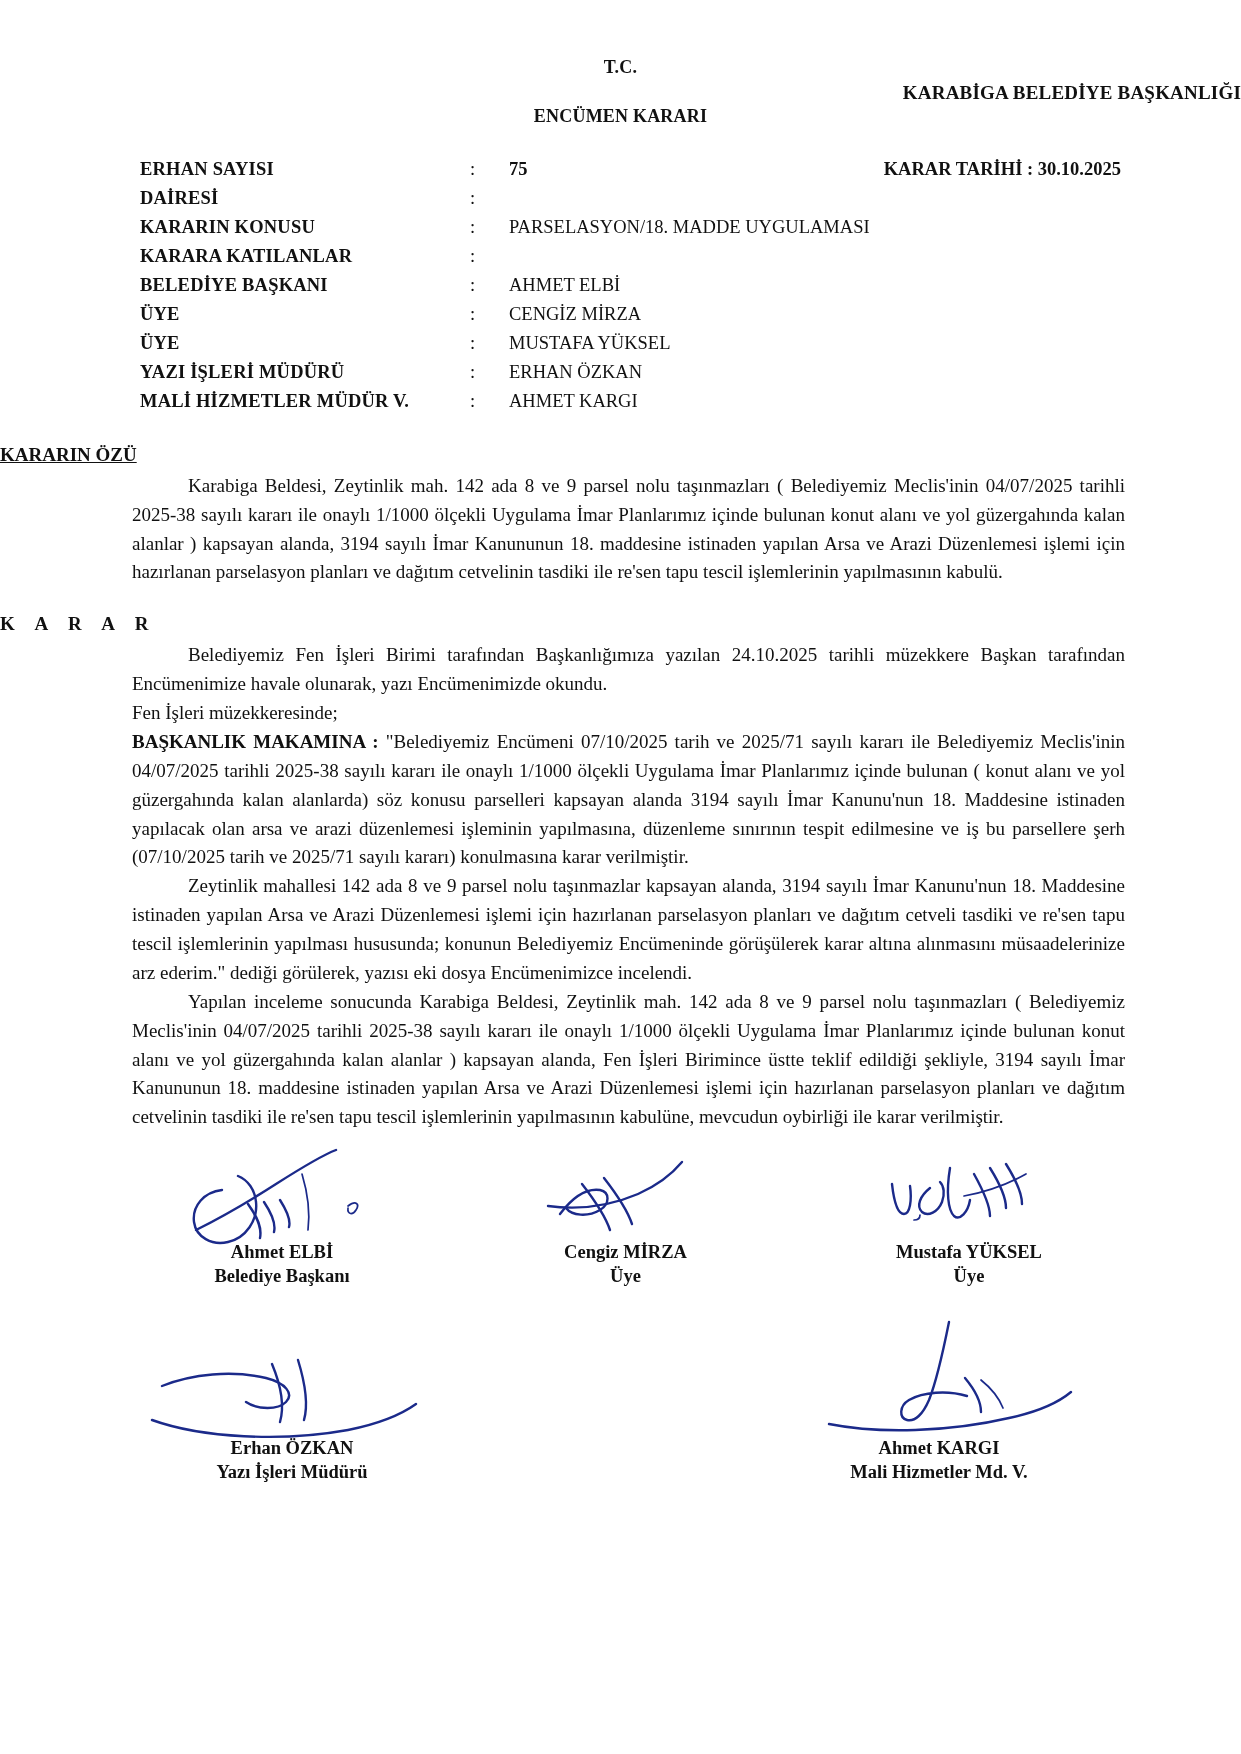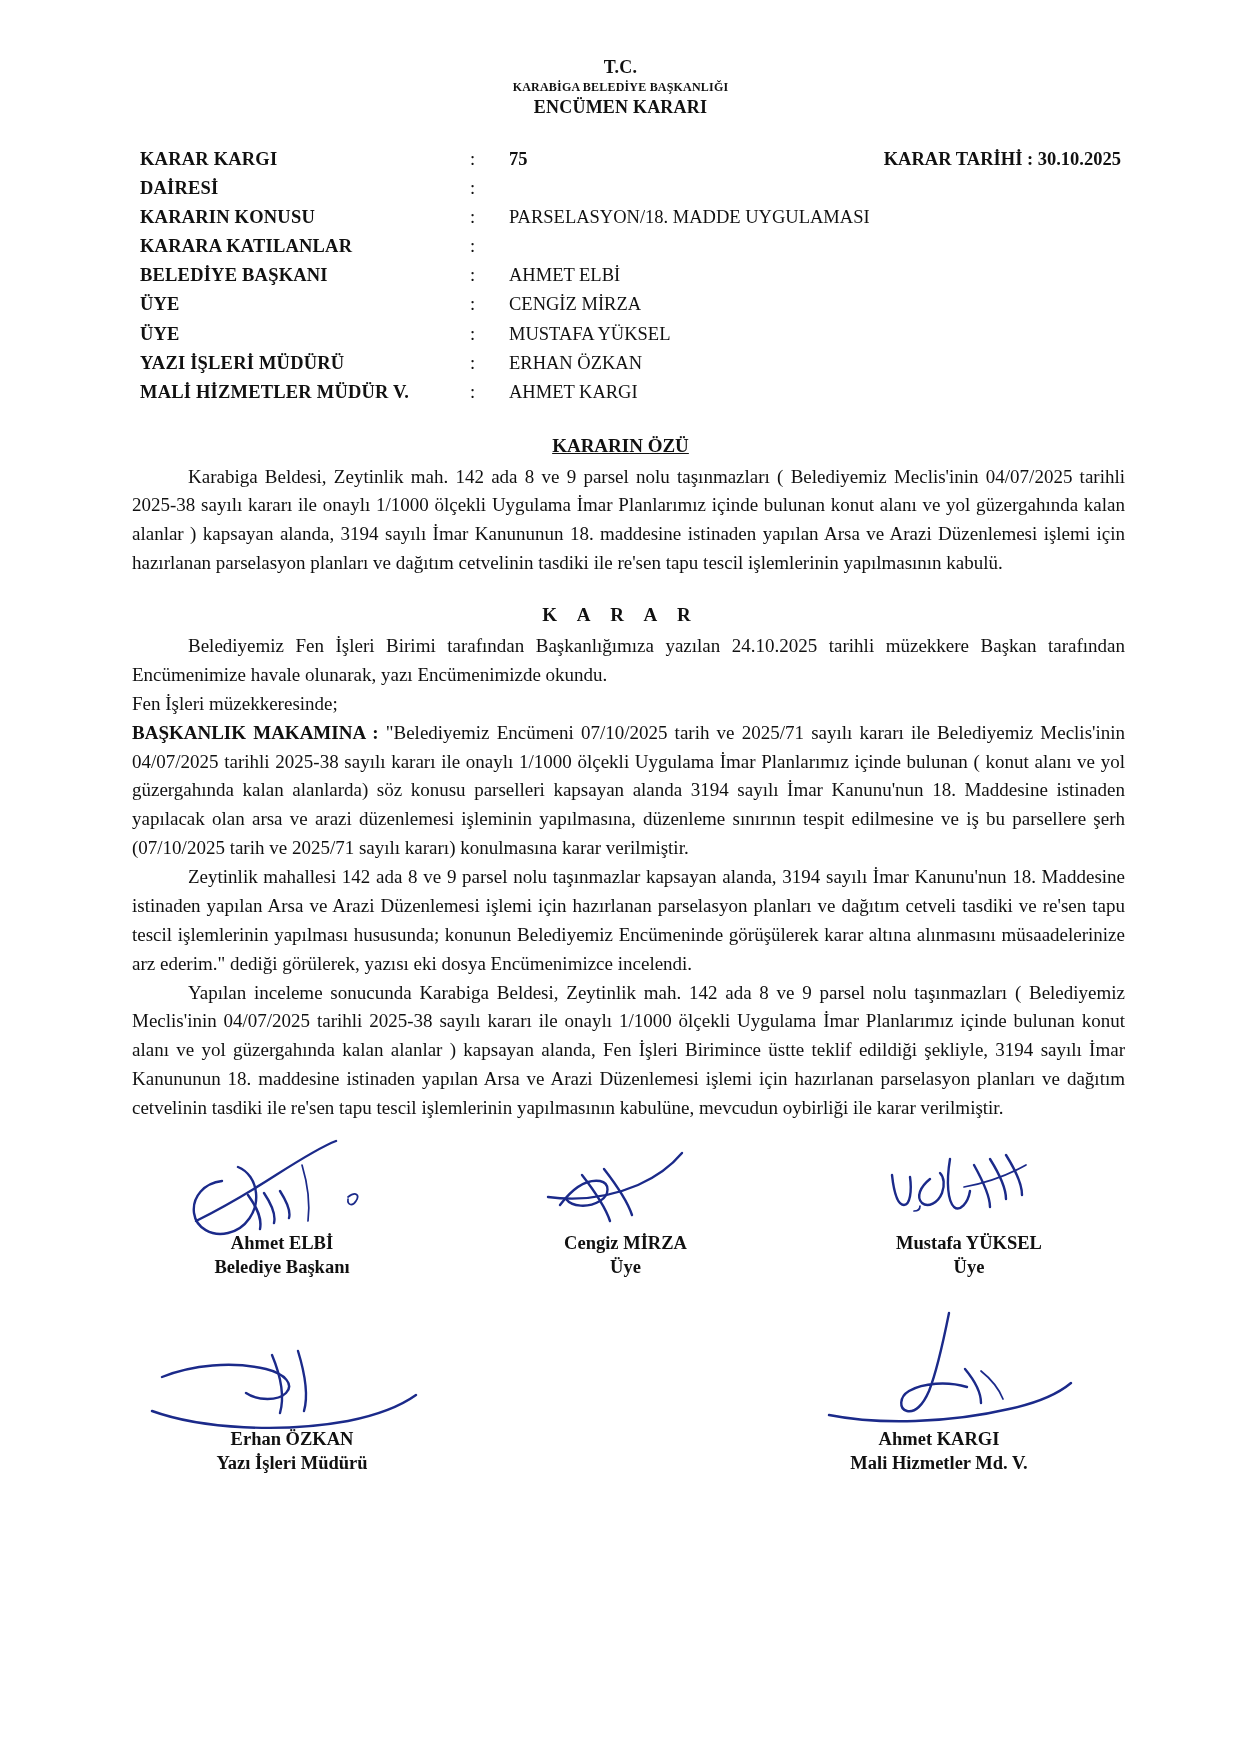--- a/index.html
+++ b/index.html
@@ -29,21 +29,21 @@
     text-align: center;
     margin-top: 56px;
     line-height: 1.32;
   }
   .doc-header div {
     font-weight: bold;
     font-size: 19px;
     letter-spacing: 0.2px;
   }
   .doc-header .line1 { font-size: 18px; }
-  .doc-header .line2 { font-size: 12px; }
+  .doc-header .line2 { font-size: 19px; text-align: right; }
   .doc-header .line3 { font-size: 18px; }
 
   
   .meta {
     margin: 26px 0 0 0;
     padding-left: 140px;
     padding-right: 120px;
     font-size: 18.5px;
   }
   .meta-row {
@@ -65,21 +65,20 @@
     margin-left: 17px;
   }
   .meta-value.bold { font-weight: bold; }
   .karar-tarihi {
     font-weight: bold;
     margin-left: 140px;
   }
 
   
   .section-title {
-    text-align: center;
     font-weight: bold;
     font-size: 19px;
     text-decoration: underline;
     margin: 28px 0 6px 0;
   }
   .section-title.karar {
     text-decoration: none;
     letter-spacing: 8px;
     margin-top: 26px;
   }
@@ -152,21 +151,21 @@
 
   <div class="doc-header">
     <div class="line1">T.C.</div>
     <div class="line2">KARABİGA BELEDİYE BAŞKANLIĞI</div>
     <div class="line3">ENCÜMEN KARARI</div>
   </div>
 
   <div class="meta">
 
     <div class="meta-row">
-      <span class="meta-label">KARAR KARGI</span>
+      <span class="meta-label">ERHAN SAYISI</span>
       <span class="meta-colon">:</span>
       <span class="meta-value bold">75</span>
       <span class="karar-tarihi">KARAR TARİHİ : 30.10.2025</span>
     </div>
 
     <div class="meta-row">
       <span class="meta-label">DAİRESİ</span>
       <span class="meta-colon">:</span>
     </div>
 

